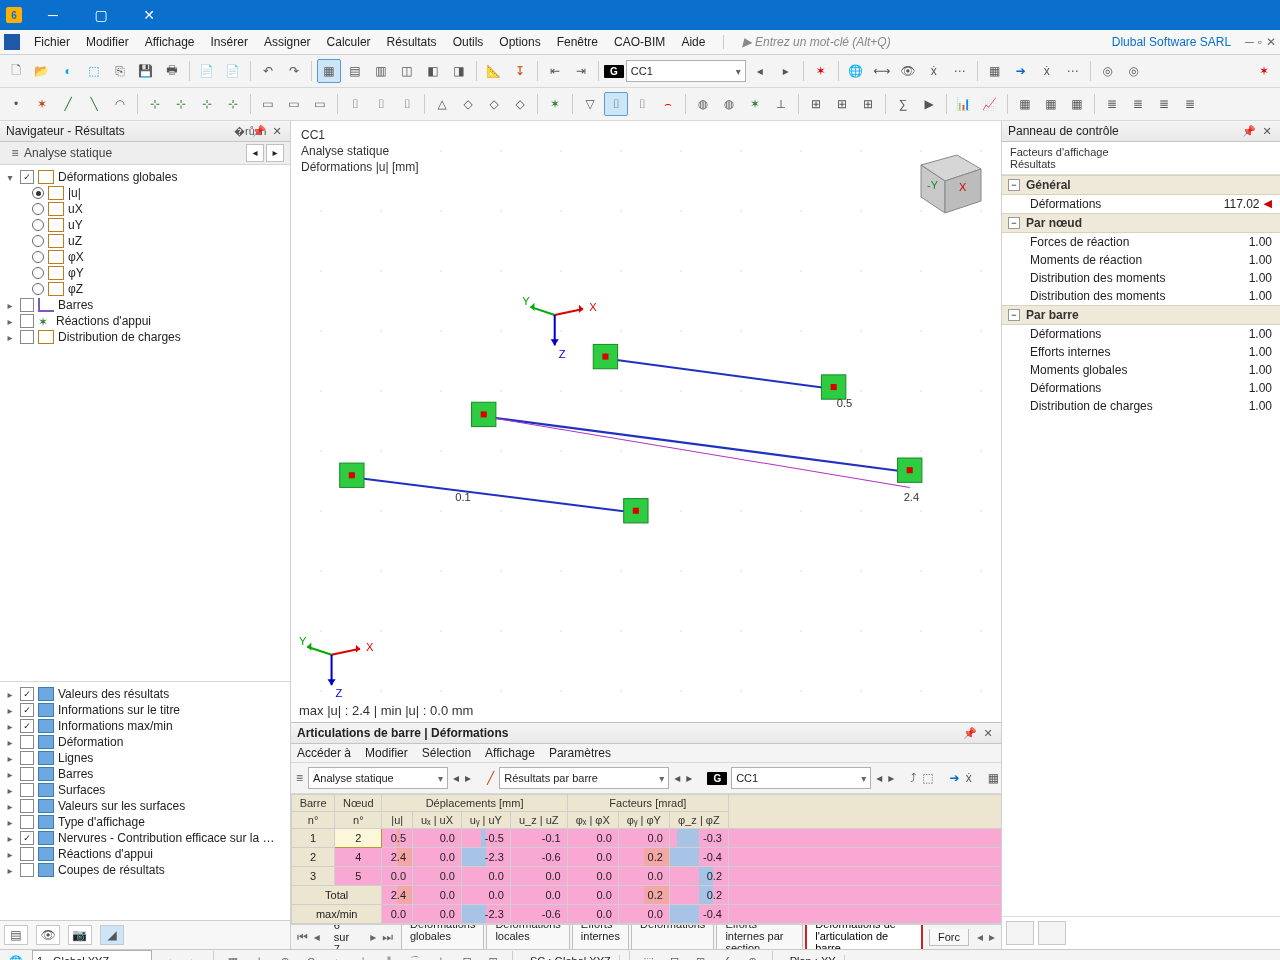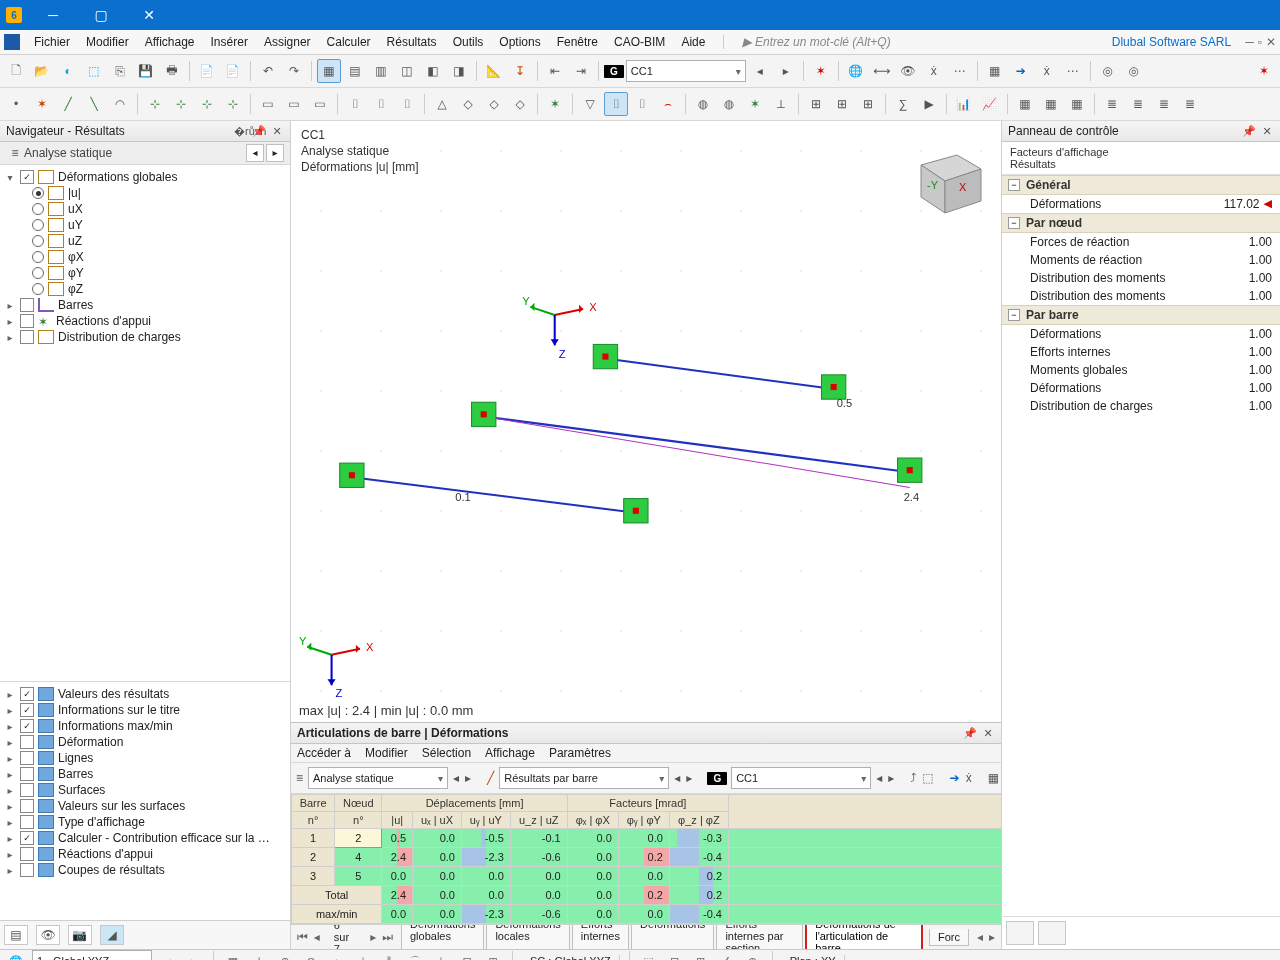--- a/index.html
+++ b/index.html
@@ -57,21 +57,21 @@
 .cp-row .k{flex:1}
 .cp-row .v{width:54px;text-align:right}
 .cp-row .flag{color:#c00;margin-left:4px;font-size:11px}
 .cp-foot{margin-top:auto;border-top:1px solid #ddd;padding:4px;display:flex;gap:4px}
 .cp-foot .fb{width:26px;height:22px;border:1px solid #c8c8c8;background:#f4f4f4}
 
 .bottom-panel{border-top:1px solid #c0c0c0;display:flex;flex-direction:column}
 .bp-sub{background:#f4f4f4;border-bottom:1px solid #d8d8d8;padding:2px 6px;display:flex;gap:14px;font-size:12px}
 .bp-toolbar{background:#f4f4f4;border-bottom:1px solid #d8d8d8;display:flex;align-items:center;padding:2px 4px;gap:4px;height:26px}
 .bp-toolbar .combo{min-width:130px}
-.table-wrap{overflow:auto;background:#86efac}
+.table-wrap{overflow:auto;background:#f9a8d4}
 table.grid{border-collapse:collapse;width:100%;font-size:11px}
 table.grid th,table.grid td{border:1px solid #cfcfcf;padding:2px 6px;text-align:right;white-space:nowrap}
 table.grid th{background:#ece5cf;font-weight:normal;text-align:center;color:#333}
 table.grid th.sub{background:#ece5cf}
 table.grid td.rowhdr{background:#ece5cf;text-align:center}
 table.grid td.sel{background:#fdf7d9;border:1px solid #b59a2d}
 .bar-cell{position:relative;padding:0!important;height:18px}
 .bar-cell .bar{position:absolute;top:0;bottom:0;right:50%}
 .bar-cell .txt{position:relative;z-index:1;padding:2px 6px;display:block;text-align:right}
 .bar-red{background:#f4a7a7}
@@ -375,21 +375,21 @@
         <div class="tree-row">
           <span class="exp">▸</span>
           <span class="chk"></span>
           <span class="ico ico-blue"></span>
           <span>Type d'affichage</span>
         </div>
         <div class="tree-row">
           <span class="exp">▸</span>
           <span class="chk">✓</span>
           <span class="ico ico-blue"></span>
-          <span>Calculer - Contribution efficace sur la …</span>
+          <span>Nervures - Contribution efficace sur la …</span>
         </div>
         <div class="tree-row">
           <span class="exp">▸</span>
           <span class="chk"></span>
           <span class="ico ico-blue"></span>
           <span>Réactions d'appui</span>
         </div>
         <div class="tree-row">
           <span class="exp">▸</span>
           <span class="chk"></span>

